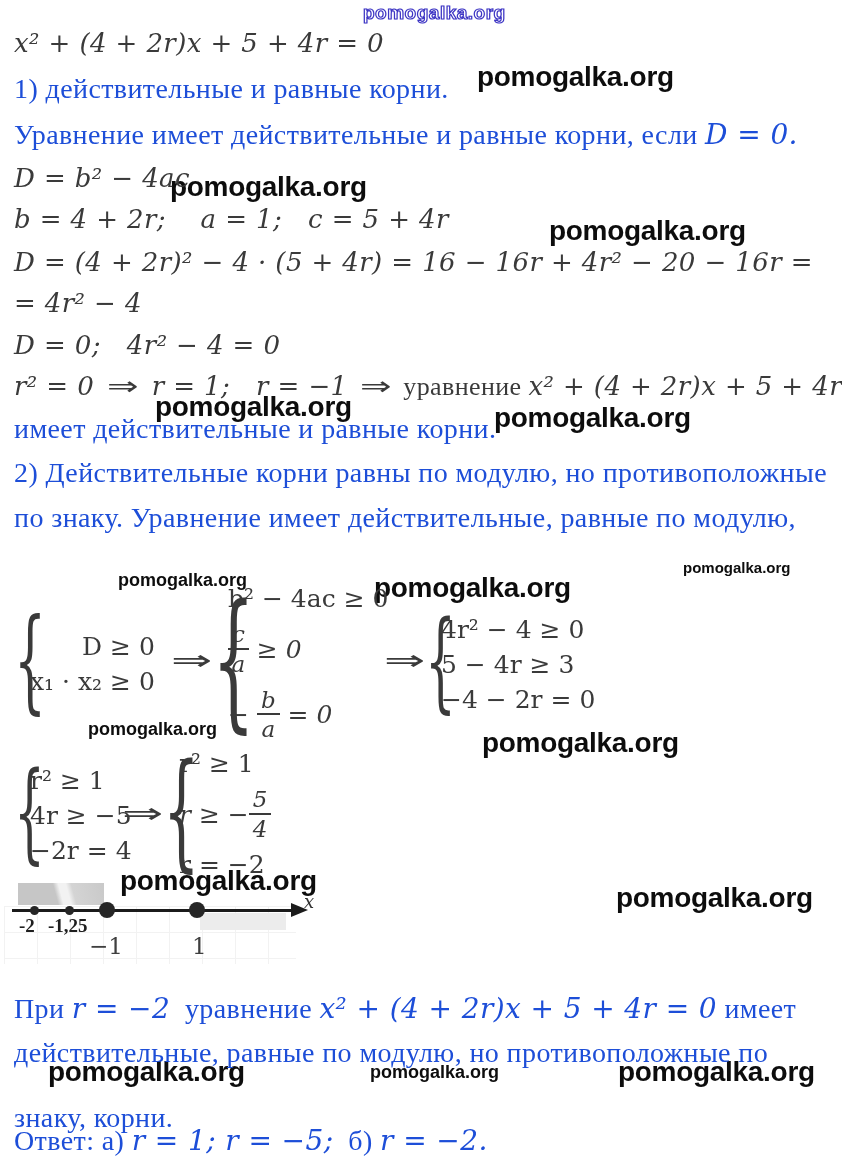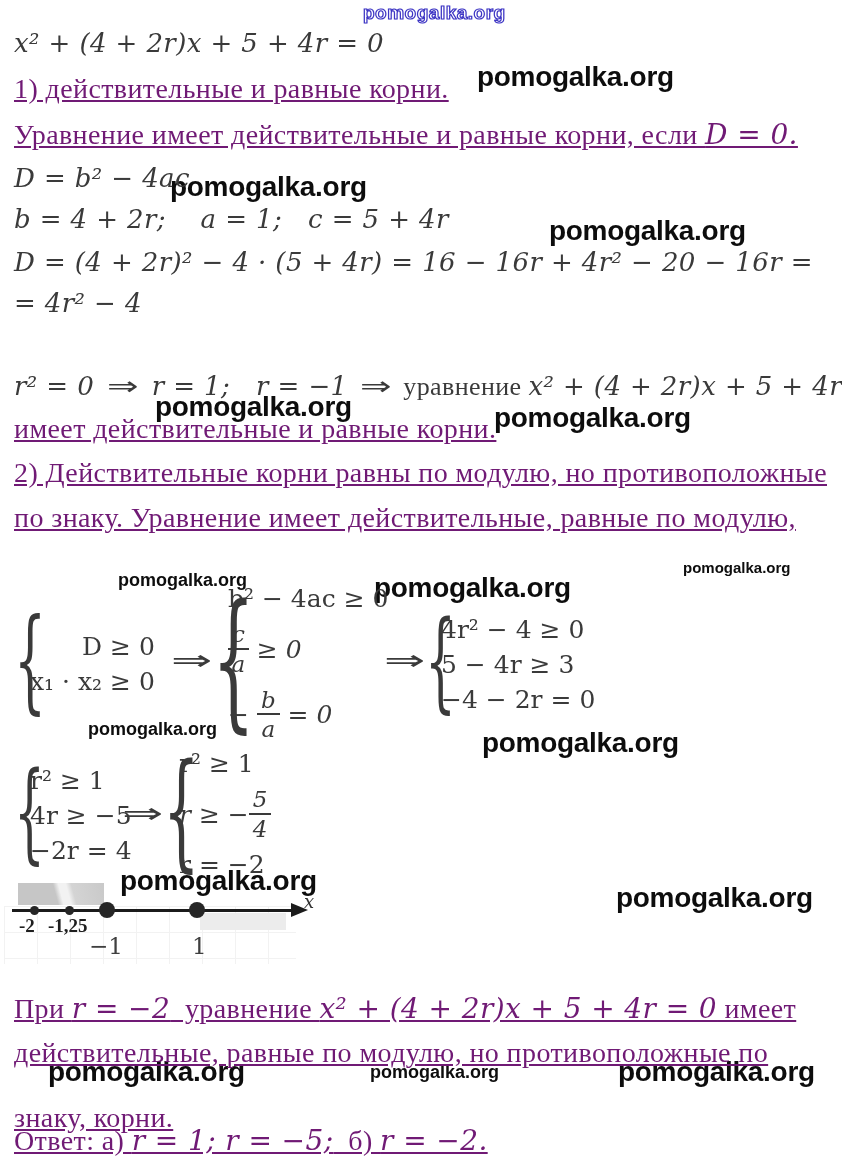--- a/index.html
+++ b/index.html
@@ -1,19 +1,19 @@
 <!DOCTYPE html>
 <html><head>
 <meta charset="utf-8">
 <style>
   html,body{margin:0;padding:0;background:#ffffff;}
   body{width:842px;height:1163px;position:relative;overflow:hidden;
        font-family:"Liberation Serif",serif;color:#3a3a3a;}
   .page{position:absolute;inset:0;}
-  .line{position:absolute;white-space:pre;font-size:28px;letter-spacing:.4px;color:#701a75;text-decoration:underline;}
+  .line{position:absolute;white-space:pre;font-size:28px;letter-spacing:.4px;color:#1d4ed8;}
   .mline{position:absolute;white-space:pre;font-size:26px;letter-spacing:.4px;
          font-family:"DejaVu Serif","Liberation Serif",serif;font-style:italic;color:#3a3a3a;}
   .mi{font-family:"DejaVu Serif","Liberation Serif",serif;font-style:italic;}
   .up{font-style:normal;font-family:"Liberation Serif",serif;}
   .wm{position:absolute;font-family:"Liberation Sans",sans-serif;font-weight:700;
       color:#0d0d0d;white-space:nowrap;line-height:1.05;}
   .wm-lg{font-size:28px;letter-spacing:-.3px;}
   .wm-md{font-size:18px;}
   .wm-sm{font-size:15px;font-weight:600;}
   .wm-outline{font-size:19px;color:#ffffff;-webkit-text-stroke:1.2px #3d35c4;
@@ -76,20 +76,21 @@
   <div class="wm wm-md" style="left:370px;top:1063px;">pomogalka.org</div>
   <div class="wm wm-lg" style="left:618px;top:1057px;">pomogalka.org</div>
 
   <div class="mline" style="left:14px;top:28px;">x² + (4 + 2r)x + 5 + 4r = 0</div>
   <div class="line" style="left:14px;top:73px;">1) действительные и равные корни.</div>
   <div class="line" style="left:14px;top:118px;"><span>Уравнение имеет действительные и равные корни, если </span><span class="mi">D = 0.</span></div>
   <div class="mline" style="left:14px;top:163px;">D = b² − 4ac</div>
   <div class="mline" style="left:14px;top:204px;">b = 4 + 2r;    a = 1;   c = 5 + 4r</div>
   <div class="mline" style="left:14px;top:247px;">D = (4 + 2r)² − 4 · (5 + 4r) = 16 − 16r + 4r² − 20 − 16r =</div>
   <div class="mline" style="left:14px;top:288px;">= 4r² − 4</div>
+  <div class="mline" style="left:14px;top:330px;">D = 0;   4r² − 4 = 0</div>
   <div class="mline" style="left:14px;top:371px;"><span>r² = 0 </span><span class="imp-inline">⇒</span><span> r = 1;   r = −1 </span><span class="imp-inline">⇒</span><span class="up"> уравнение </span><span>x² + (4 + 2r)x + 5 + 4r = 0</span></div>
   <div class="line" style="left:14px;top:413px;">имеет действительные и равные корни.</div>
   <div class="line" style="left:14px;top:457px;">2) Действительные корни равны по модулю, но противоположные</div>
   <div class="line" style="left:14px;top:502px;">по знаку. Уравнение имеет действительные, равные по модулю,</div>
 
   <div class="sys" style="left:14px;top:610px;height:108px;">
     <span class="brace" style="font-size:112px;">{</span>
     <div class="rows" style="height:108px;text-align:right;">
       <div class="row">D ≥ 0</div>
       <div class="row">x₁ · x₂ ≥ 0</div>

